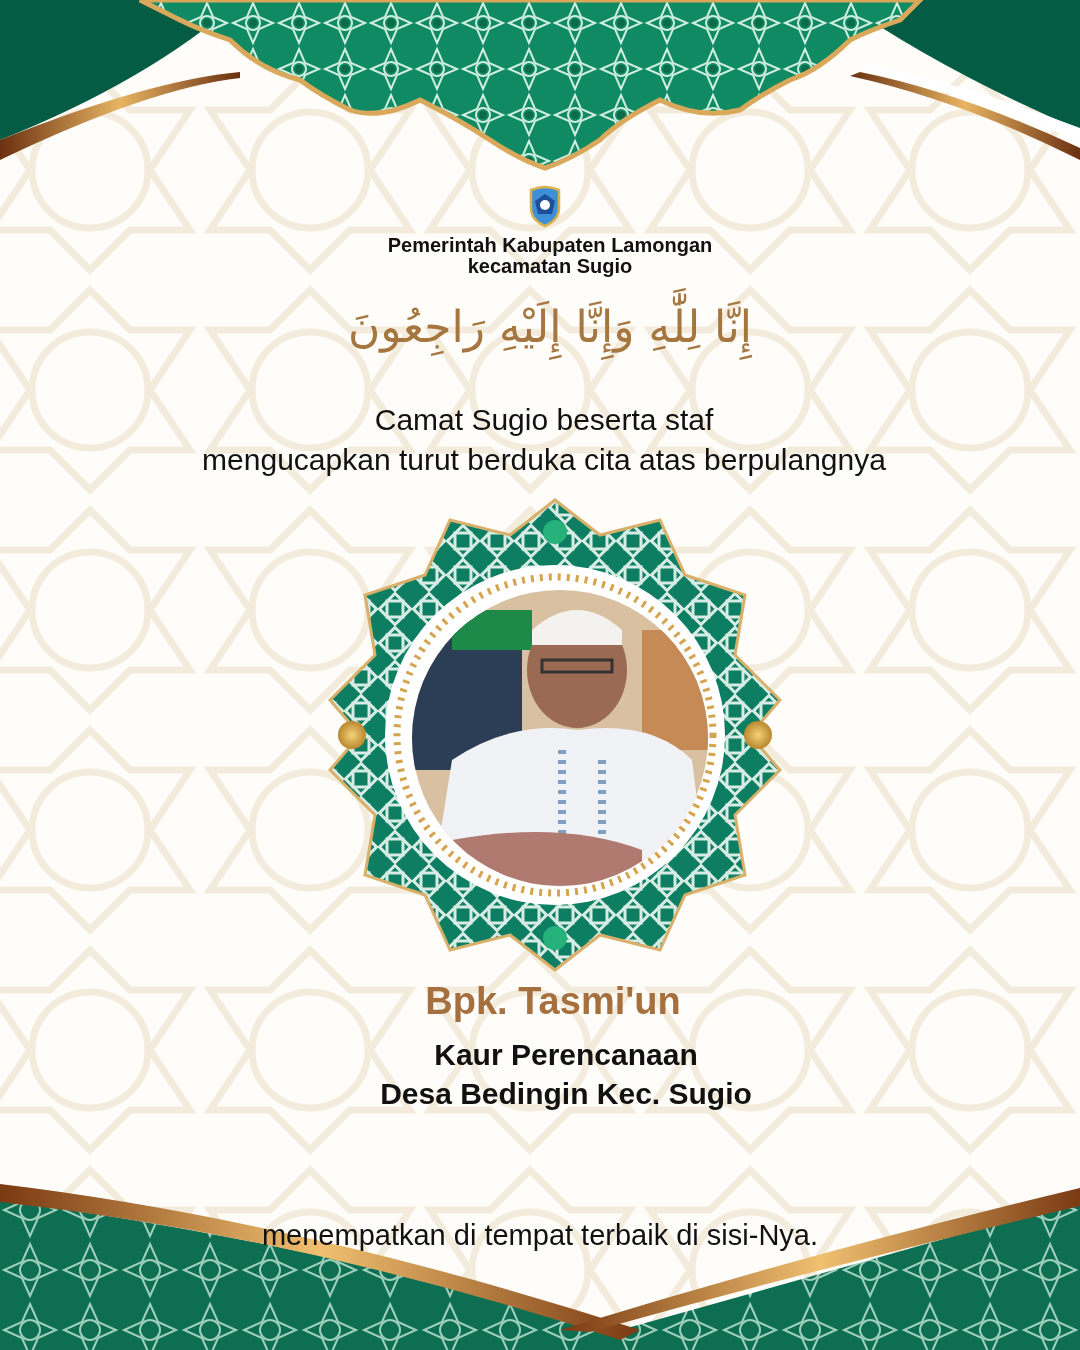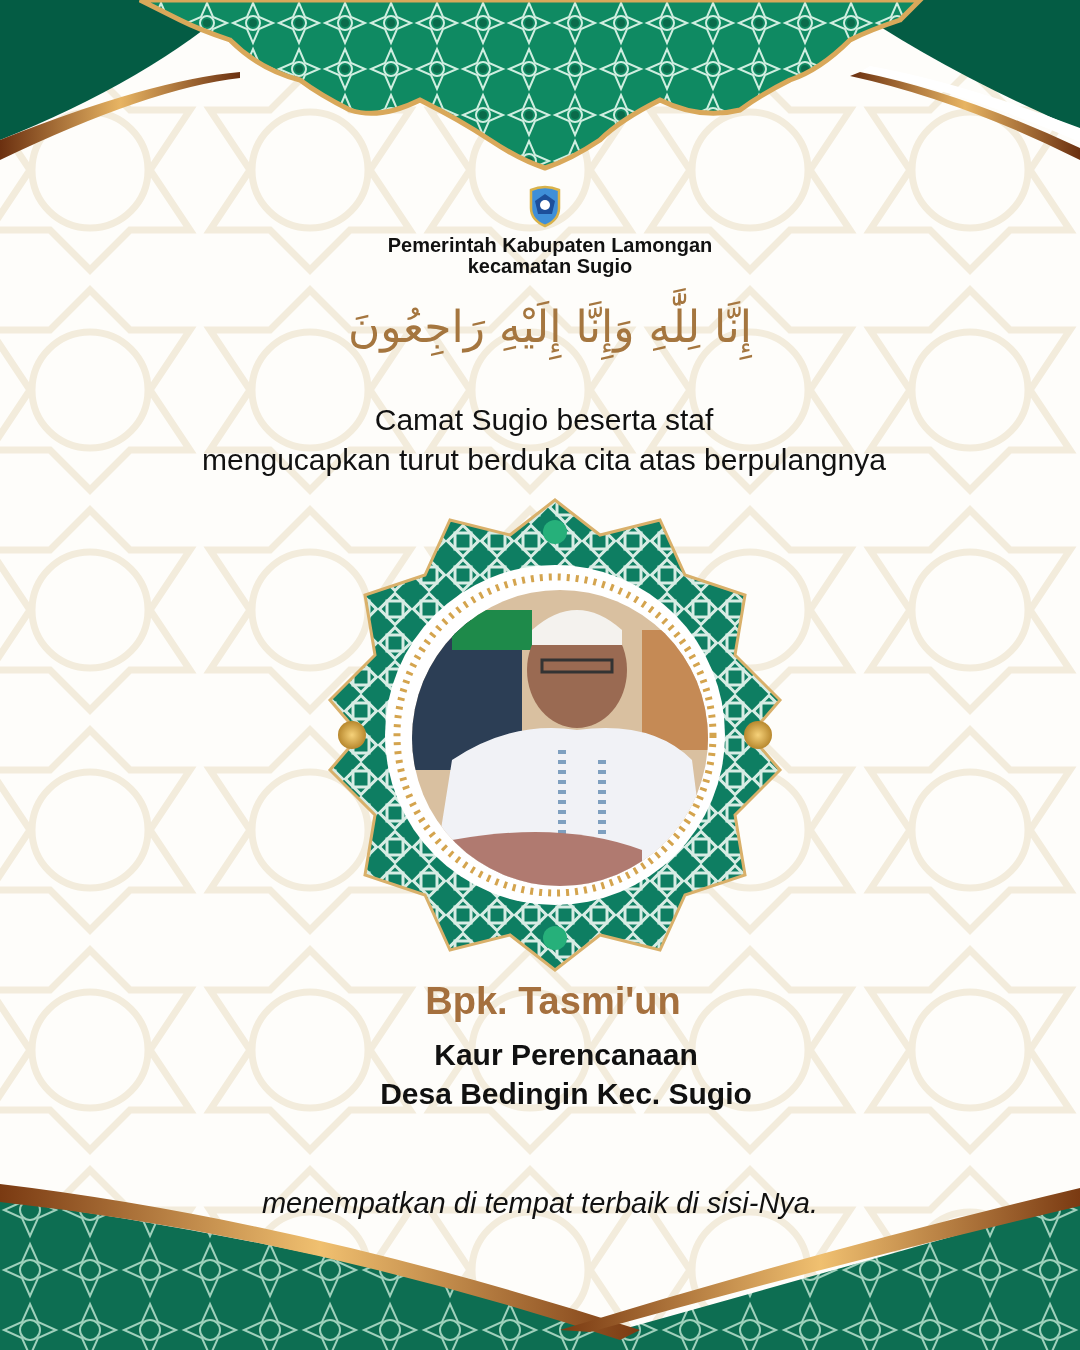--- a/index.html
+++ b/index.html
@@ -17,21 +17,21 @@
   .intro.l1 { top: 400px; }
   .intro.l2 { top: 440px; }
   .frame { position: absolute; left: 310px; top: 490px; width: 490px; height: 490px; }
   .photo { position: absolute; left: 412px; top: 590px; width: 296px; height: 296px; border-radius: 50%; overflow: hidden; }
   .name { position: absolute; left: 0; top: 978px; width: 1106px; text-align: center; font-size: 38px; font-weight: bold; color: #a5703e; line-height: 46px; }
   .role { position: absolute; left: 0; width: 1132px; text-align: center; font-size: 30px; font-weight: bold; color: #111; line-height: 38px; }
   .role.l1 { top: 1036px; }
   .role.l2 { top: 1075px; }
   .prayer { position: absolute; left: 0; width: 1080px; text-align: center; font-size: 29px; color: #111; line-height: 38px; }
   .prayer.l1 { top: 1138px; }
-  .prayer.l2 { top: 1184px; font-style: italic; }
+  .prayer.l2 { top: 1216px; }
 </style>
 </head>
 <body>
 
 <svg class="bg-pattern" width="1080" height="1350" viewBox="0 0 1080 1350">
   <defs>
     <pattern id="geo" width="220" height="220" patternUnits="userSpaceOnUse" x="-20" y="60">
       <g fill="none" stroke="#f3ecdc" stroke-width="7">
         <polygon points="110,10 150,50 210,50 170,110 210,170 150,170 110,210 70,170 10,170 50,110 10,50 70,50"></polygon>
         <circle cx="110" cy="110" r="58"></circle>

